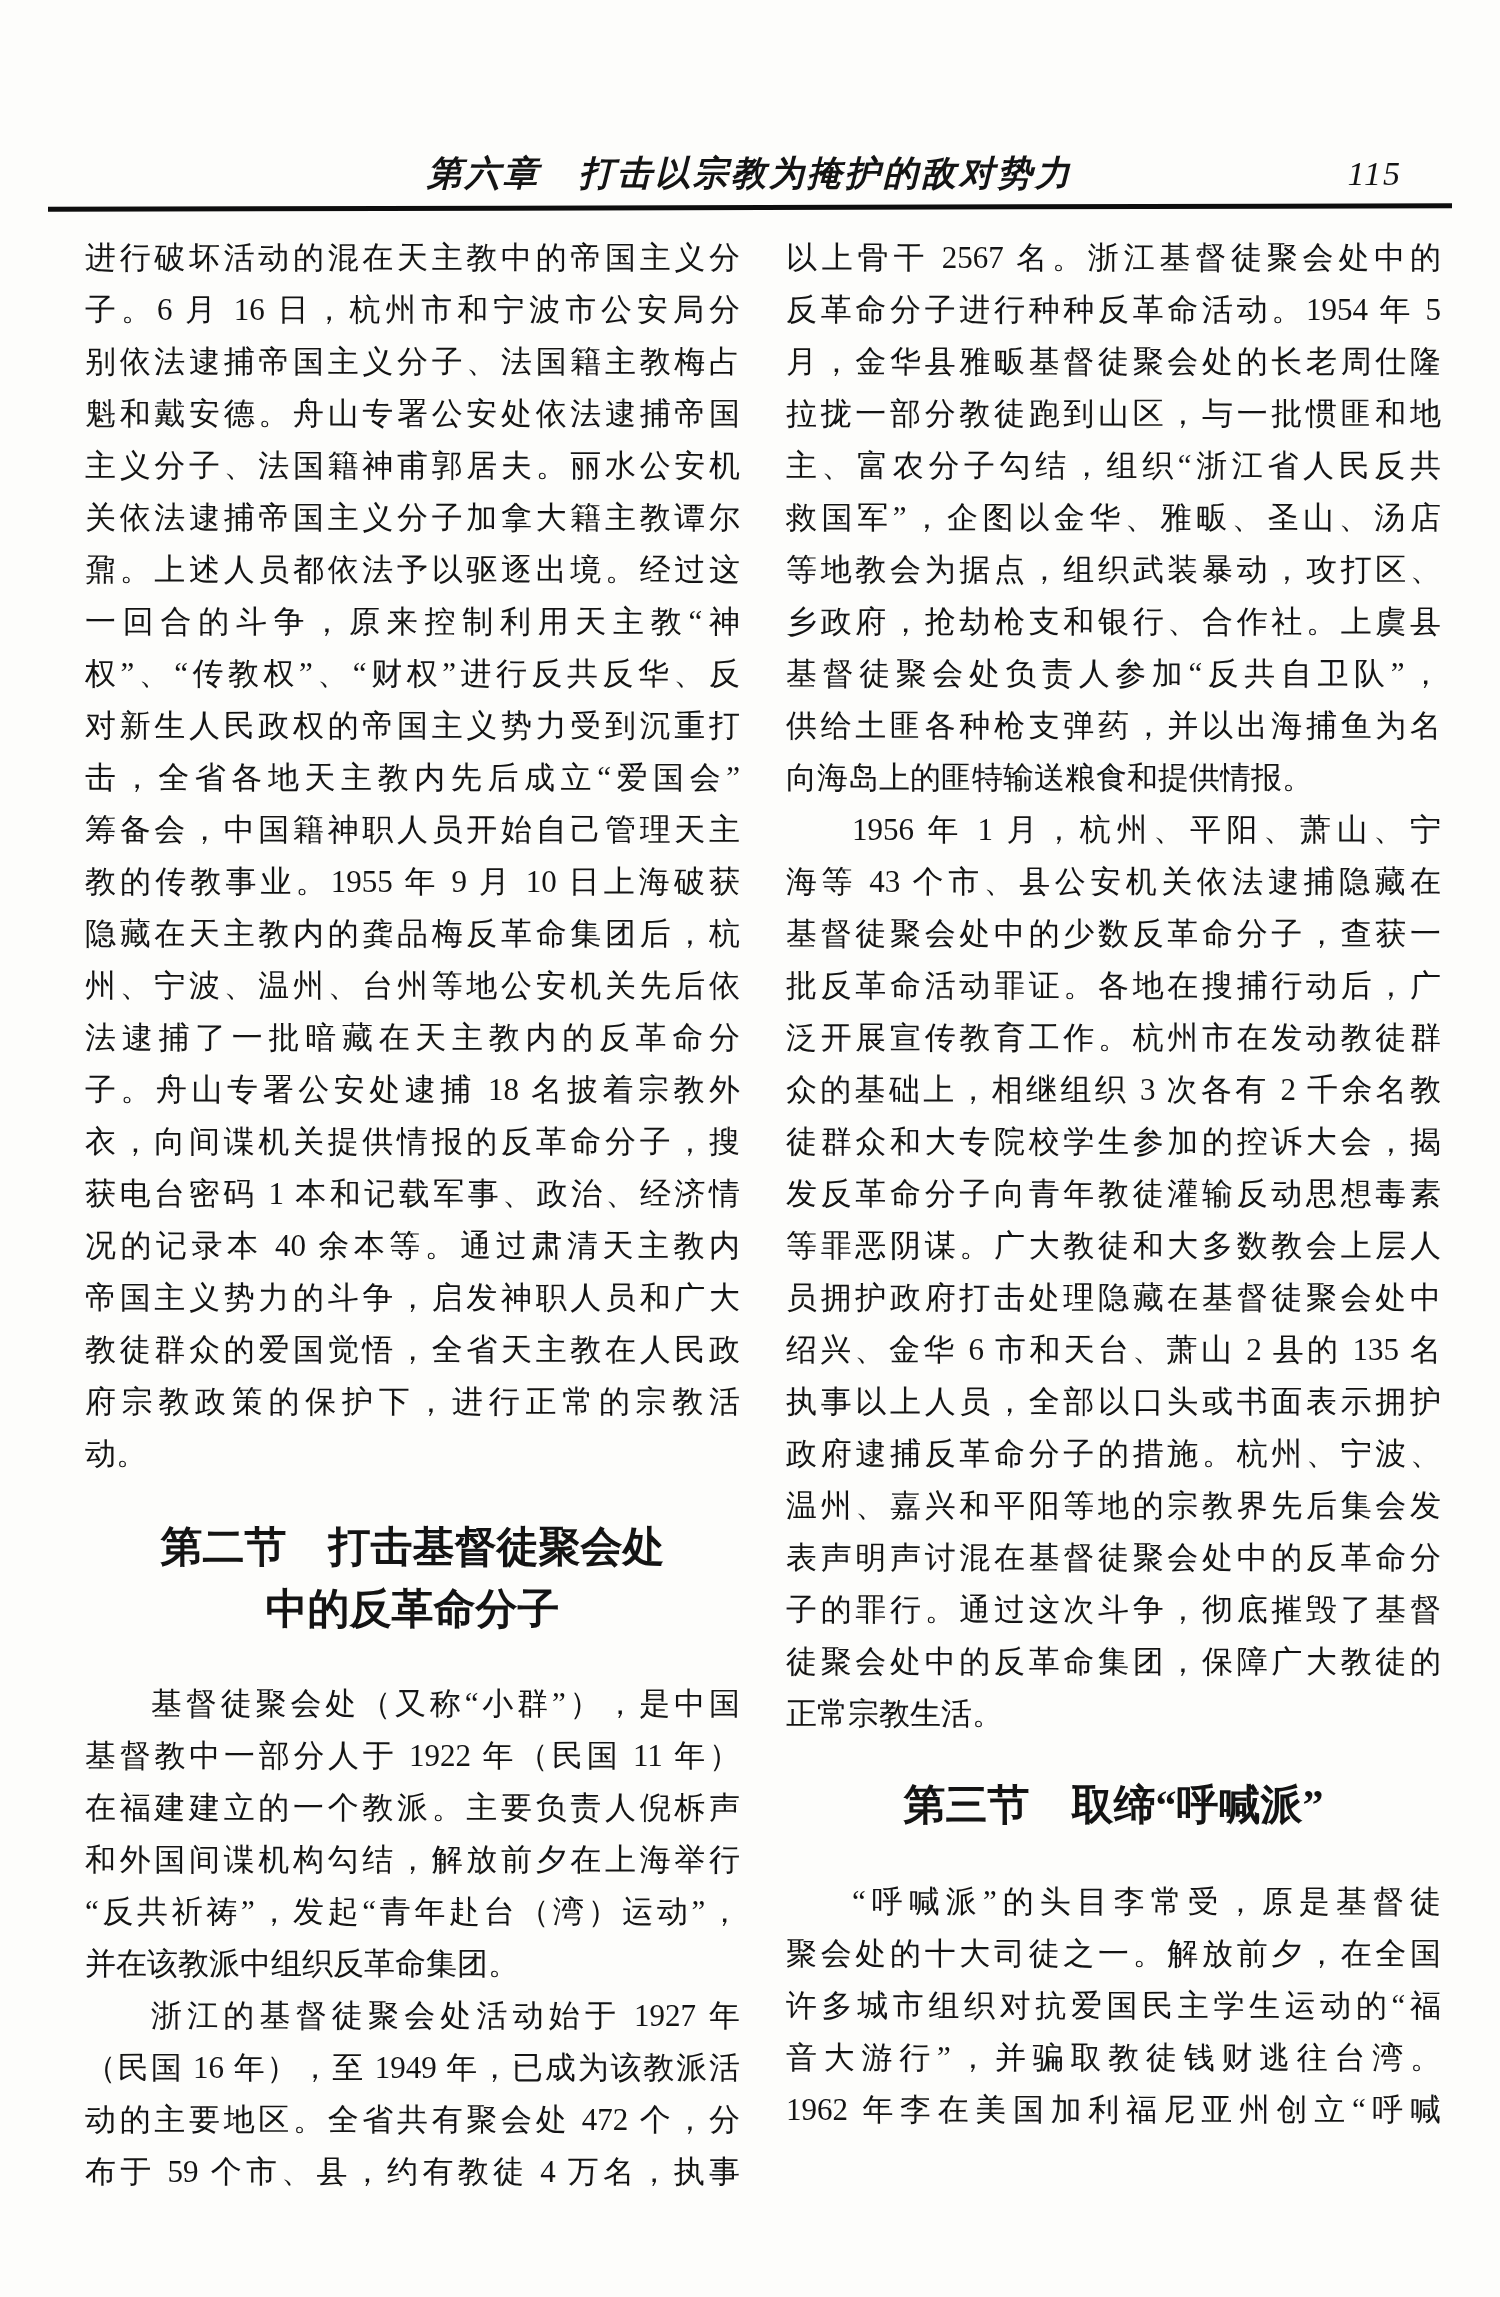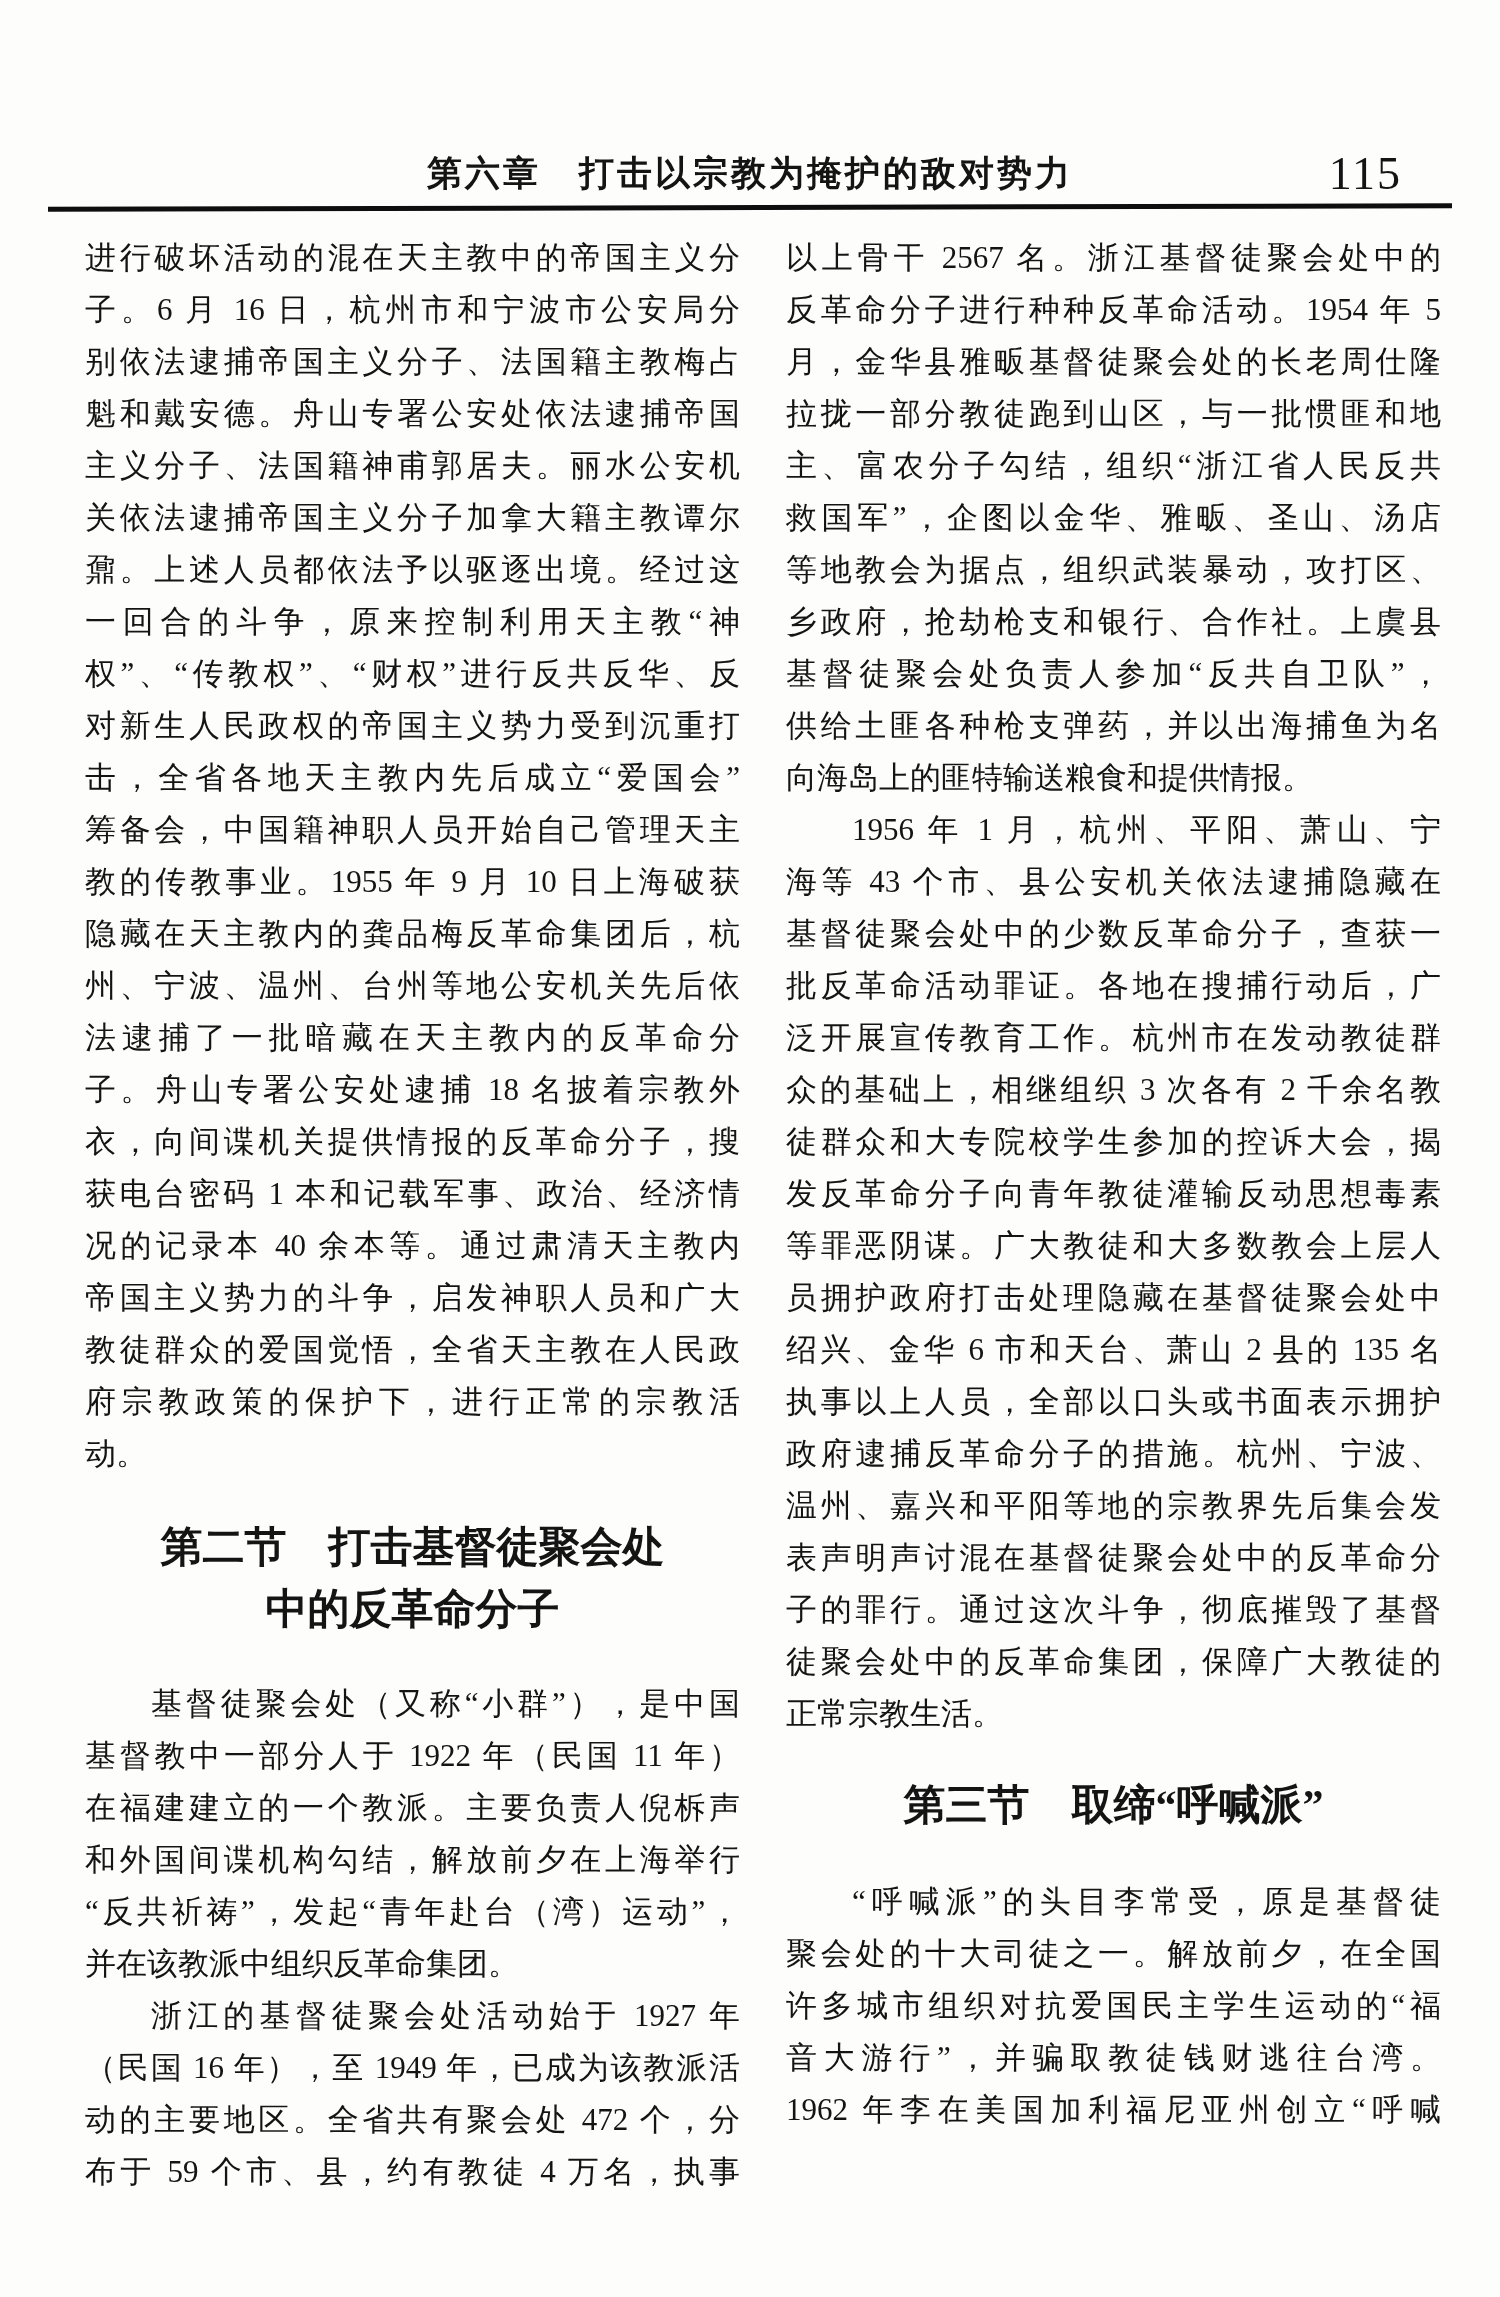--- a/index.html
+++ b/index.html
@@ -17,36 +17,37 @@
     font-family: "Liberation Serif", "DejaVu Serif", serif;
     overflow: hidden;
   }
   
   .running-header {
     position: absolute;
     top: 148px;
     left: 0;
     width: 100%;
     height: 52px;
+    font-style: italic;
   }
   .chapter-title {
     display: block;
     width: 100%;
     text-align: center;
     font-size: 35px;
     font-weight: bold;
     letter-spacing: 3px;
     line-height: 52px;
     white-space: nowrap;
   }
   .page-number {
     position: absolute;
     top: 0;
     right: 98px;
-    font-size: 46px;
+    font-size: 34px;
     line-height: 52px;
     letter-spacing: 2px;
   }
   .header-rule {
     position: absolute;
     top: 205px;
     left: 48px;
     width: 1404px;
     height: 5px;
     background: #0e0e0e;

